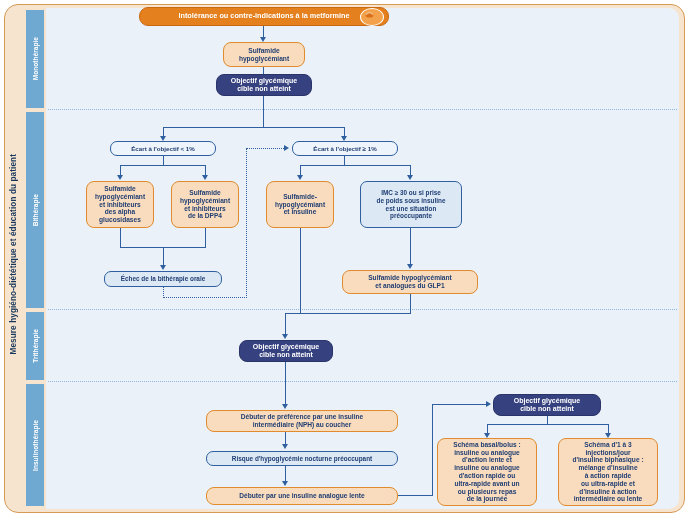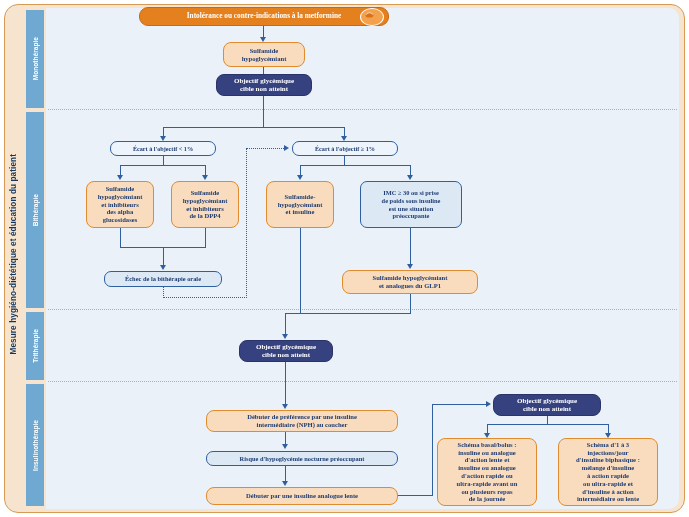--- a/index.html
+++ b/index.html
@@ -49,21 +49,21 @@
   
   .sep{
     position:absolute;left:48px;width:629px;height:0;
     border-top:1px dotted #8fb6d8;
   }
 
   
   .node{
     position:absolute;box-sizing:border-box;
     display:flex;align-items:center;justify-content:center;
-    text-align:center;line-height:1.18;font-family:Liberation Serif, serif;
+    text-align:center;line-height:1.18;
   }
   .node span{display:block;padding:0 3px;}
 
   
   .n-header{
     background:#e5801f;border:1px solid #c96a12;border-radius:9px;
     color:#ffffff;font-size:7.3px;font-weight:bold;
   }
   .header-badge{
     position:absolute;right:4px;top:50%;transform:translateY(-50%);

